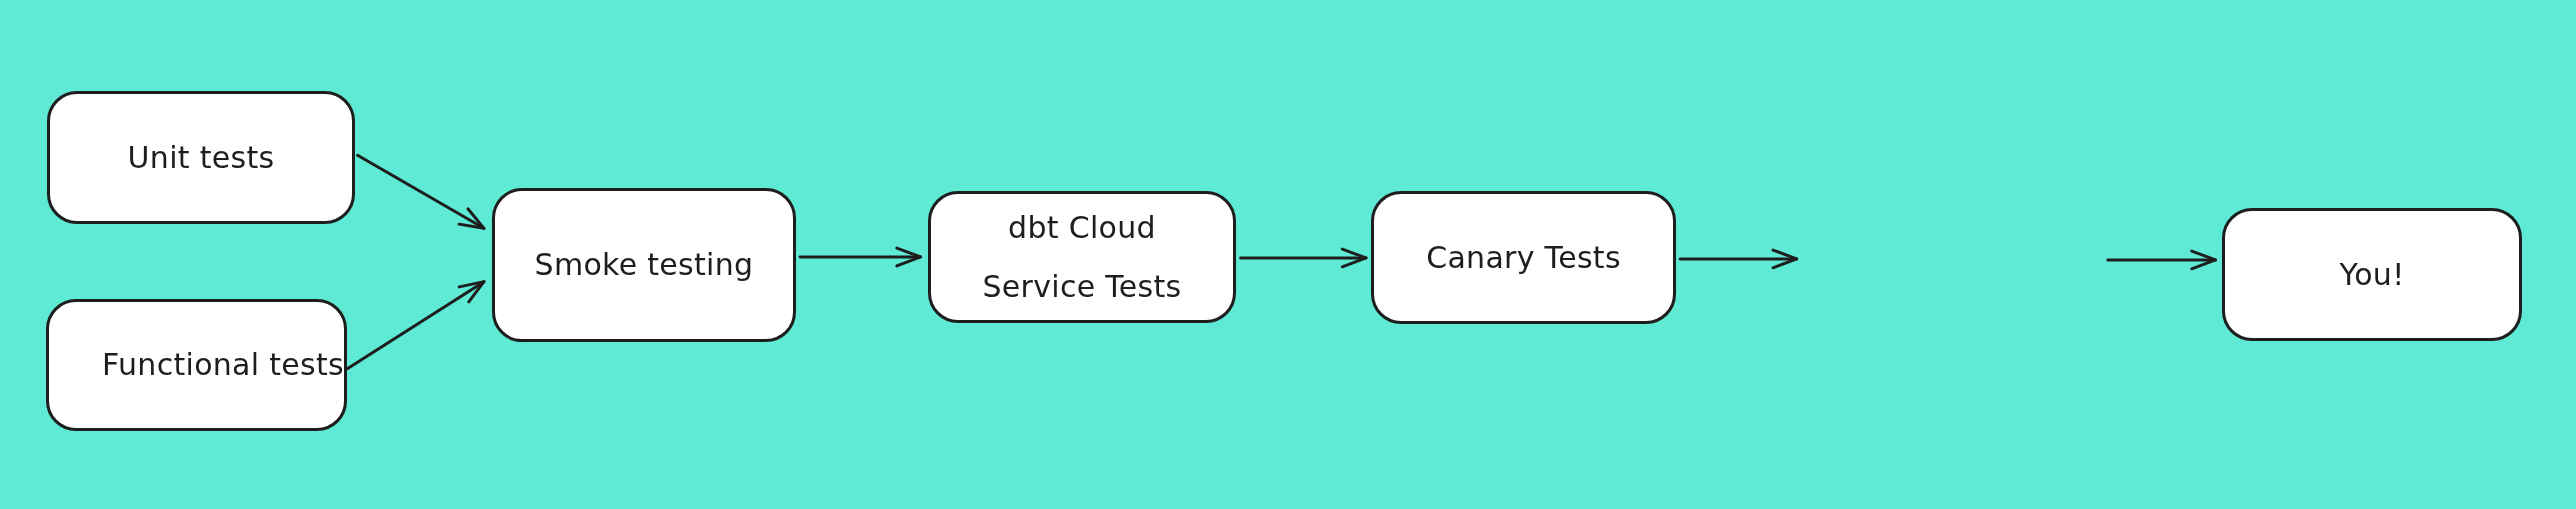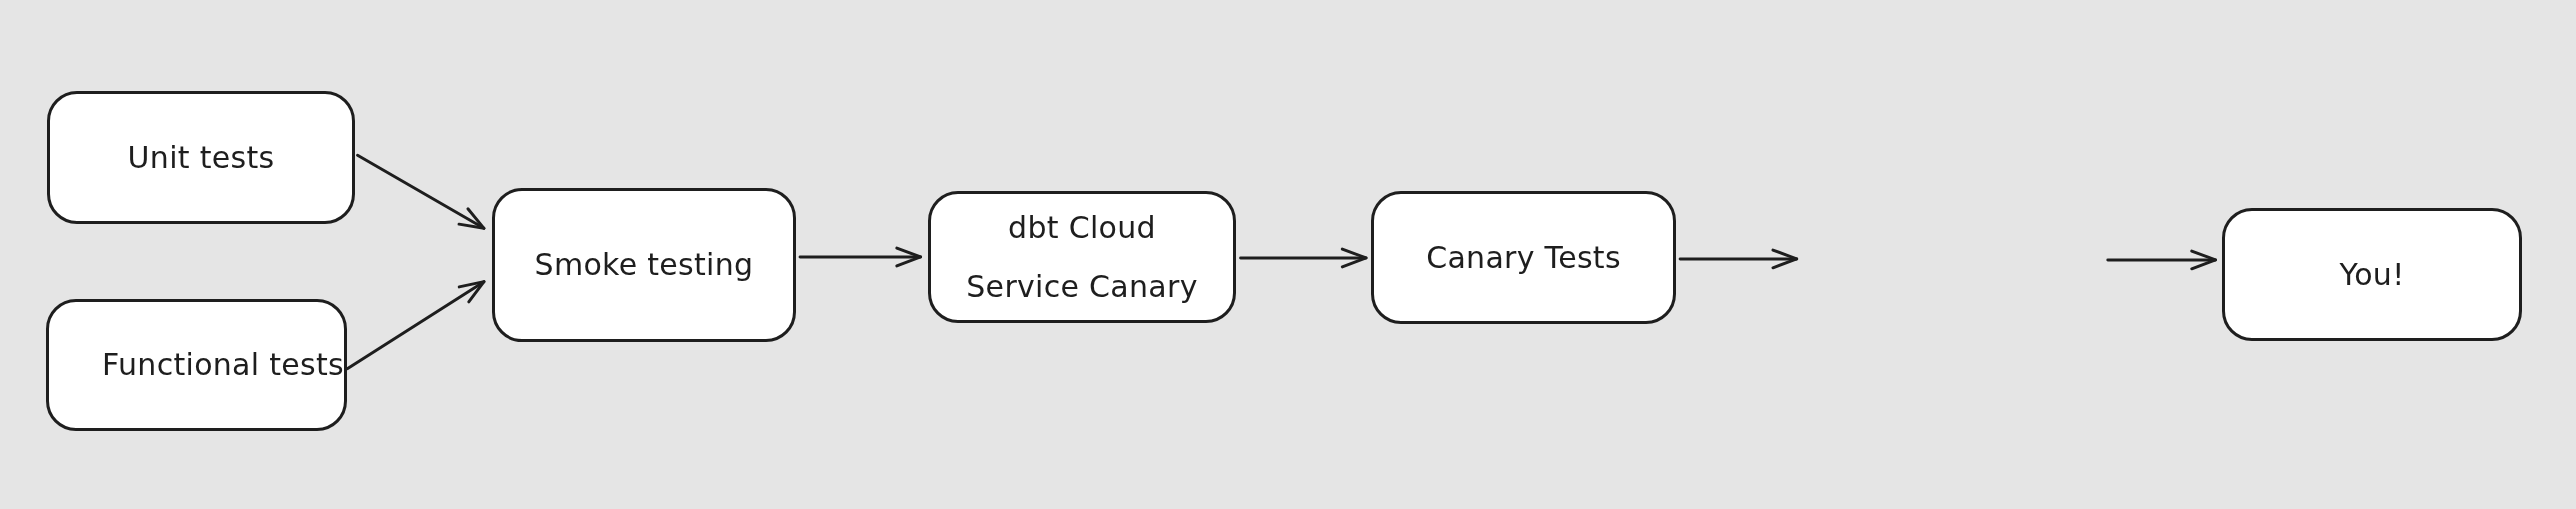--- a/index.html
+++ b/index.html
@@ -4,21 +4,21 @@
 <style>
   html, body {
     margin: 0;
     padding: 0;
     background: #ffffff;
   }
   .canvas {
     position: relative;
     width: 2576px;
     height: 510px;
-    background: #e5e5e5;
+    background: #5eead4;
     overflow: hidden;
     font-family: "DejaVu Sans", "Liberation Sans", sans-serif;
   }
   .edges {
     position: absolute;
     left: 0;
     top: 0;
     width: 2576px;
     height: 510px;
   }
@@ -67,21 +67,21 @@
   <div class="node" style="left:46px; top:299px; width:301px; height:132px;align-items:flex-end;">
     <span class="label">Functional tests</span>
   </div>
 
   <div class="node" style="left:492px; top:188px; width:304px; height:154px;">
     <span class="label">Smoke testing</span>
   </div>
 
   <div class="node" style="left:928px; top:191px; width:308px; height:132px;gap:21px;">
     <span class="label">dbt Cloud</span>
-    <span class="label">Service Canary</span>
+    <span class="label">Service Tests</span>
   </div>
 
   <div class="node" style="left:1371px; top:191px; width:305px; height:133px;">
     <span class="label">Canary Tests</span>
   </div>
 
 
   <div class="node" style="left:2222px; top:208px; width:300px; height:133px;">
     <span class="label">You!</span>
   </div>

